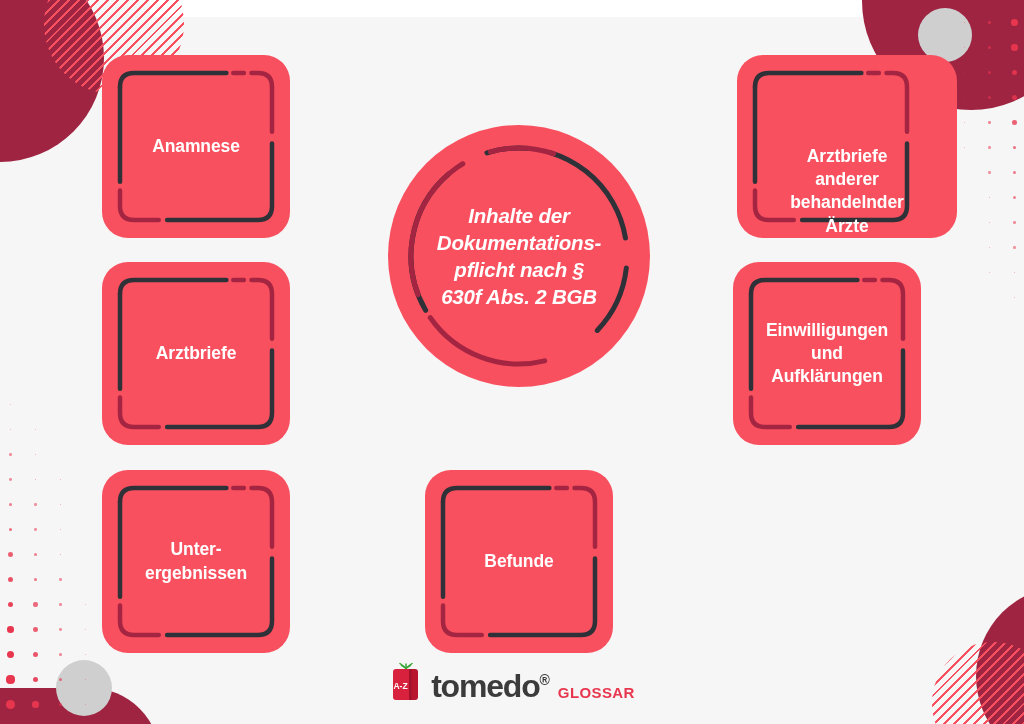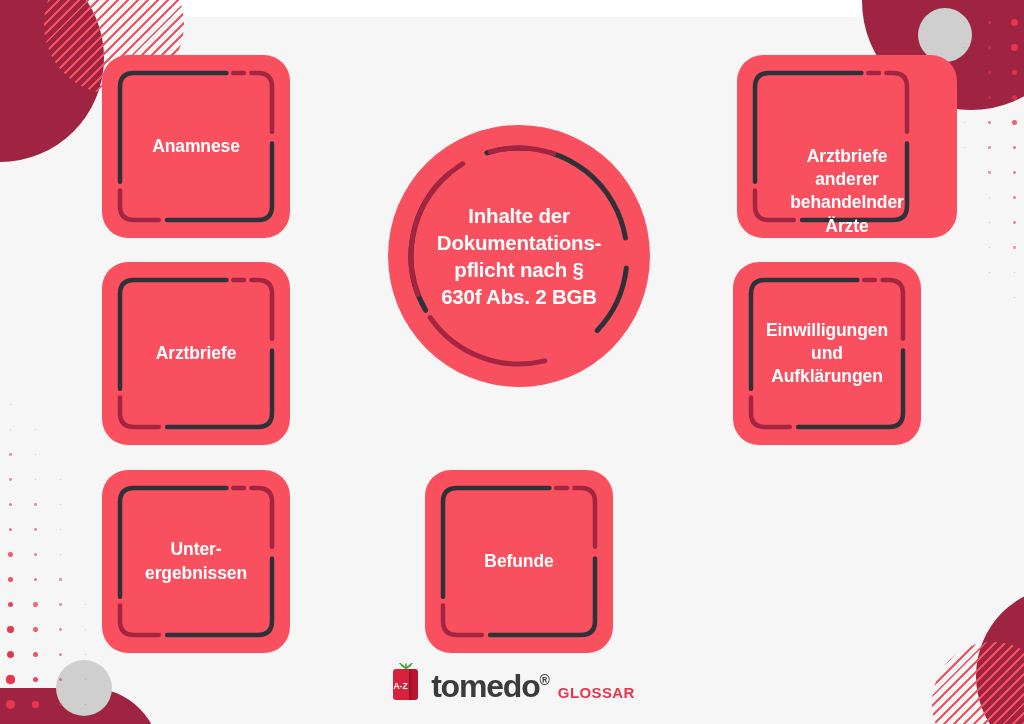--- a/index.html
+++ b/index.html
@@ -117,21 +117,21 @@
     position:relative;
     z-index:2;
     color:#ffffff;
     font-size:20.5px;
     font-weight:bold;
     line-height:1.33;
     text-align:center;
     letter-spacing:-0.2px;
     width:220px;
   }
-  .center-text span{ display:block; }
+  .center-text span{ display:block;font-style:italic; }
 
   
   .box{
     position:absolute;
     background:#f9505f;
     border-radius:26px;
     display:flex;
     align-items:center;
     justify-content:center;
   }

